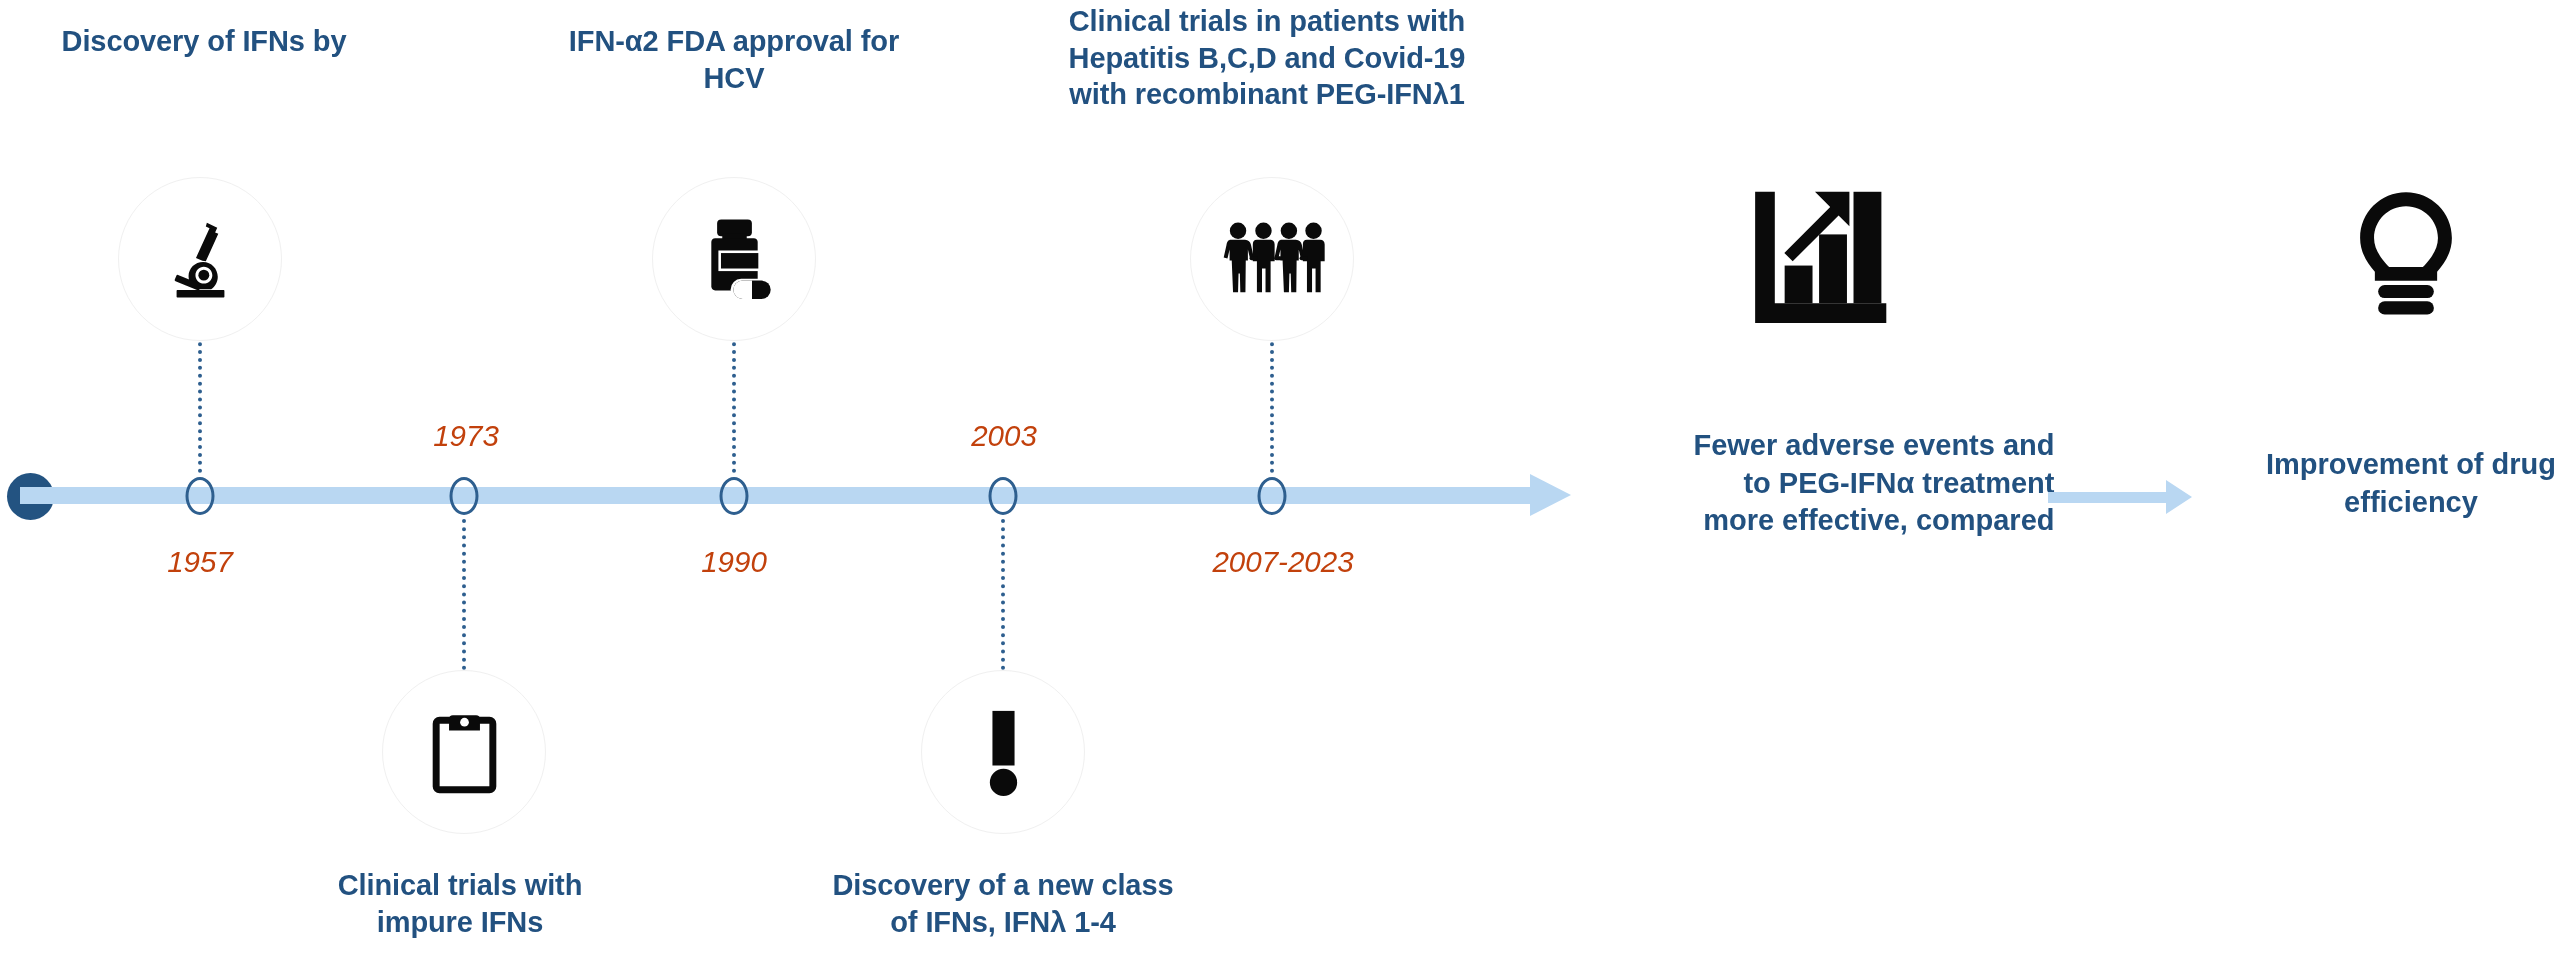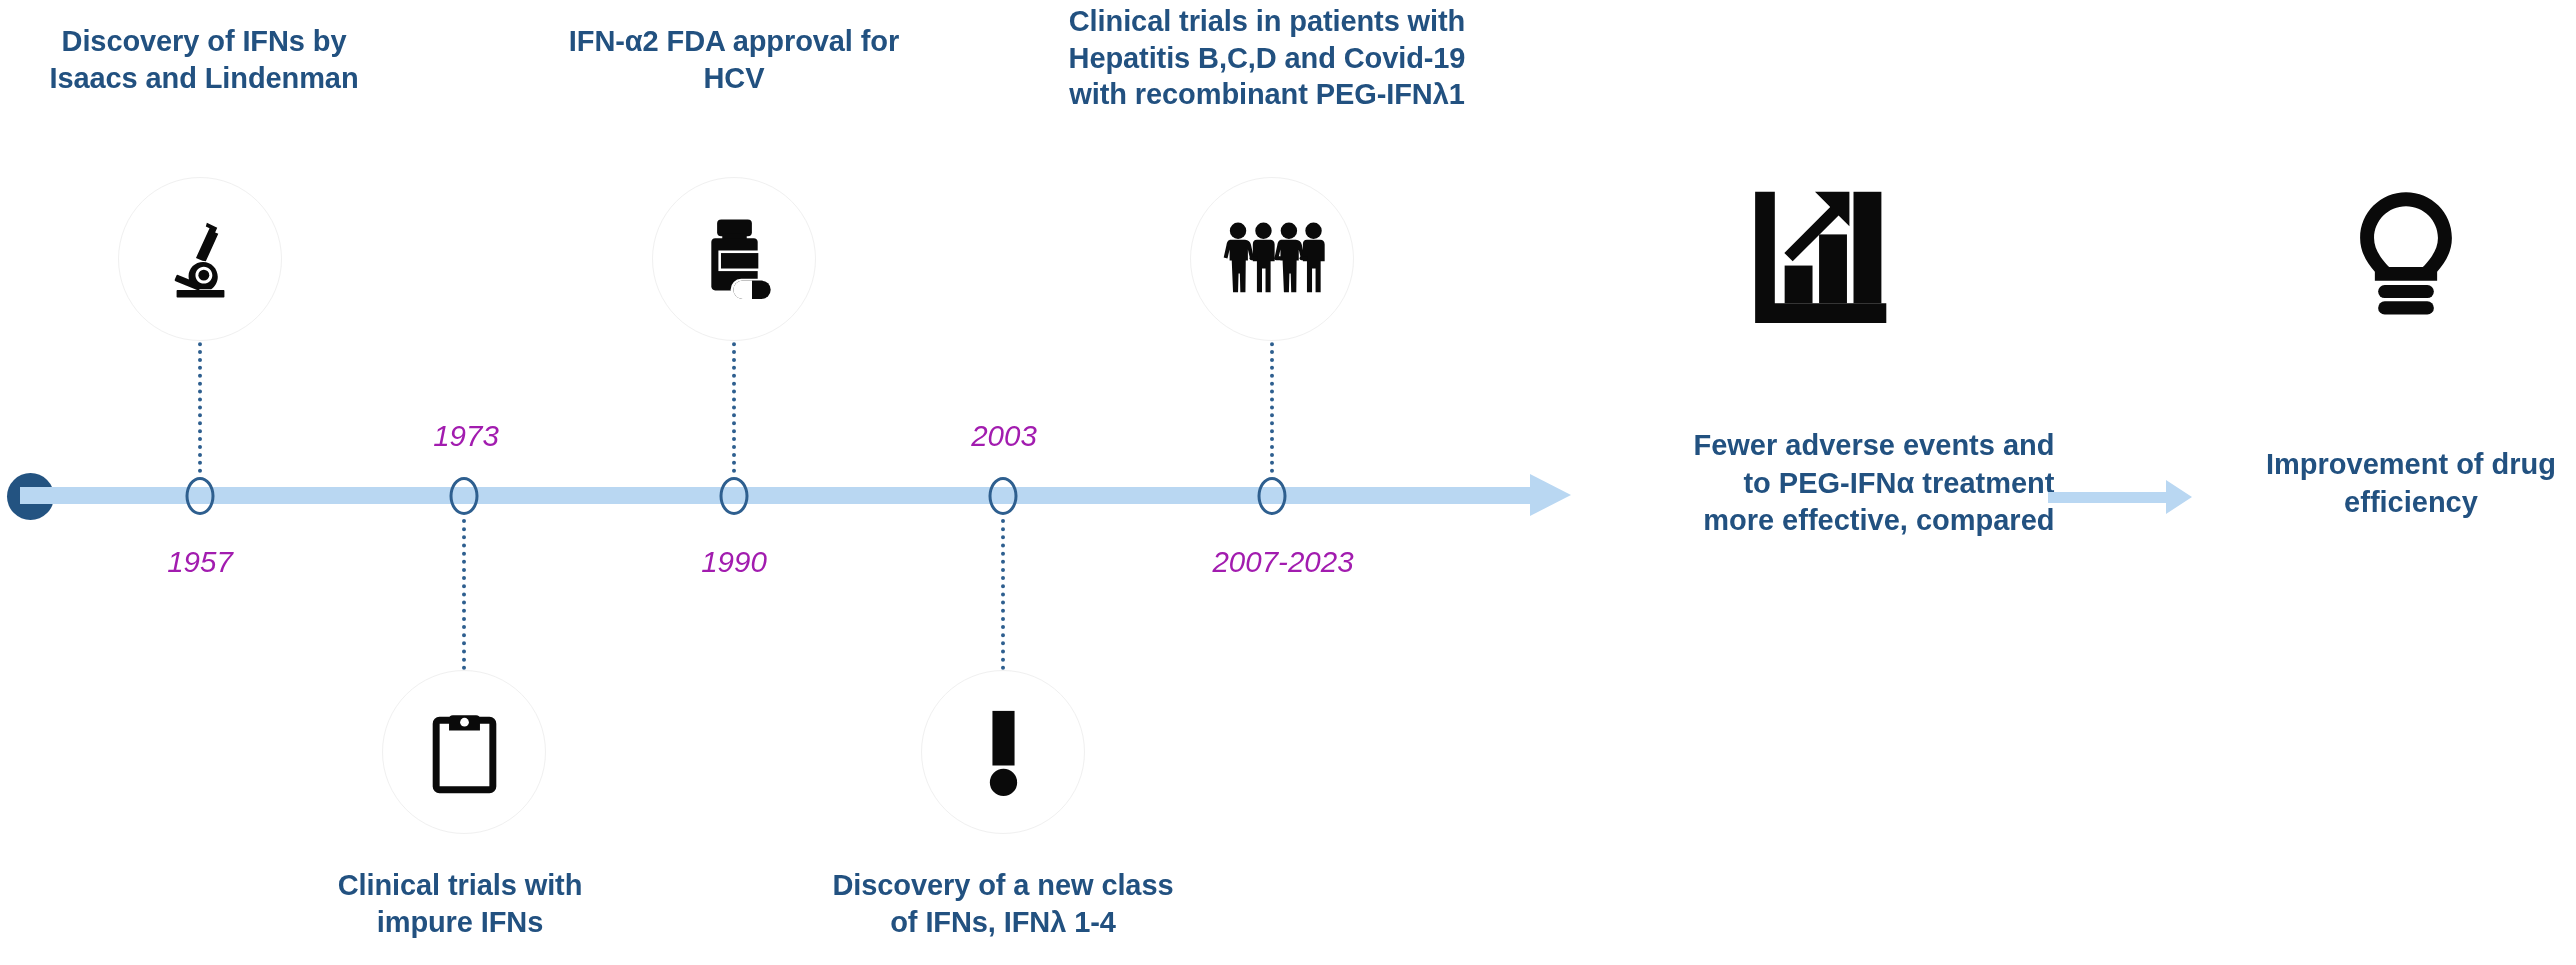--- a/index.html
+++ b/index.html
@@ -99,21 +99,21 @@
     color: #225180;
     font-weight: bold;
     font-size: 29px;
     line-height: 1.26;
     text-align: center;
     transform: translateX(-50%);
     letter-spacing: -0.1px;
   }
   .year {
     position: absolute;
-    color: #a21caf;
+    color: #c2410c;
     font-style: italic;
     font-size: 29.5px;
     font-weight: 400;
     text-align: center;
     transform: translateX(-50%);
     white-space: nowrap;
     font-family: "Liberation Sans", sans-serif;
   }
 
   
@@ -247,21 +247,20 @@
         <path d="M36 2 C20.5 2 8 14.4 8 29.8 C8 38.5 12.3 45.0 17.0 50.4 L17.0 56.0 L55.0 56.0 L55.0 50.4 C59.7 45.0 64 38.5 64 29.8 C64 14.4 51.5 2 36 2 Z M36 10.5 C46.8 10.5 55.5 19.2 55.5 29.9 C55.5 36.3 51.8 41.5 47.4 46.4 L46.3 47.6 L25.7 47.6 L24.6 46.4 C20.2 41.5 16.5 36.3 16.5 29.9 C16.5 19.2 25.2 10.5 36 10.5 Z"></path>
         <rect x="19" y="58.5" width="34" height="8" rx="4"></rect>
         <rect x="19" y="68.5" width="34" height="8" rx="4"></rect>
         <path d="M25 78.5 h22 a11 11 0 0 1 -22 0 Z"></path>
       </svg>
     </span>
   </div>
 
   <div class="caption" style="left:204px; top:23px; width:394px;">
     <div>Discovery of IFNs by</div>
-    <div>Isaacs and Lindenman</div>
   </div>
 
   <div class="caption" style="left:734px; top:23px; width:420px;">
     <div>IFN-α2 FDA approval for</div>
     <div>HCV</div>
   </div>
 
   <div class="caption" style="left:1267px; top:3.3px; width:473px;text-align:center;">
     <div>Clinical trials in patients with</div>
     <div>Hepatitis B,C,D and Covid-19</div>

